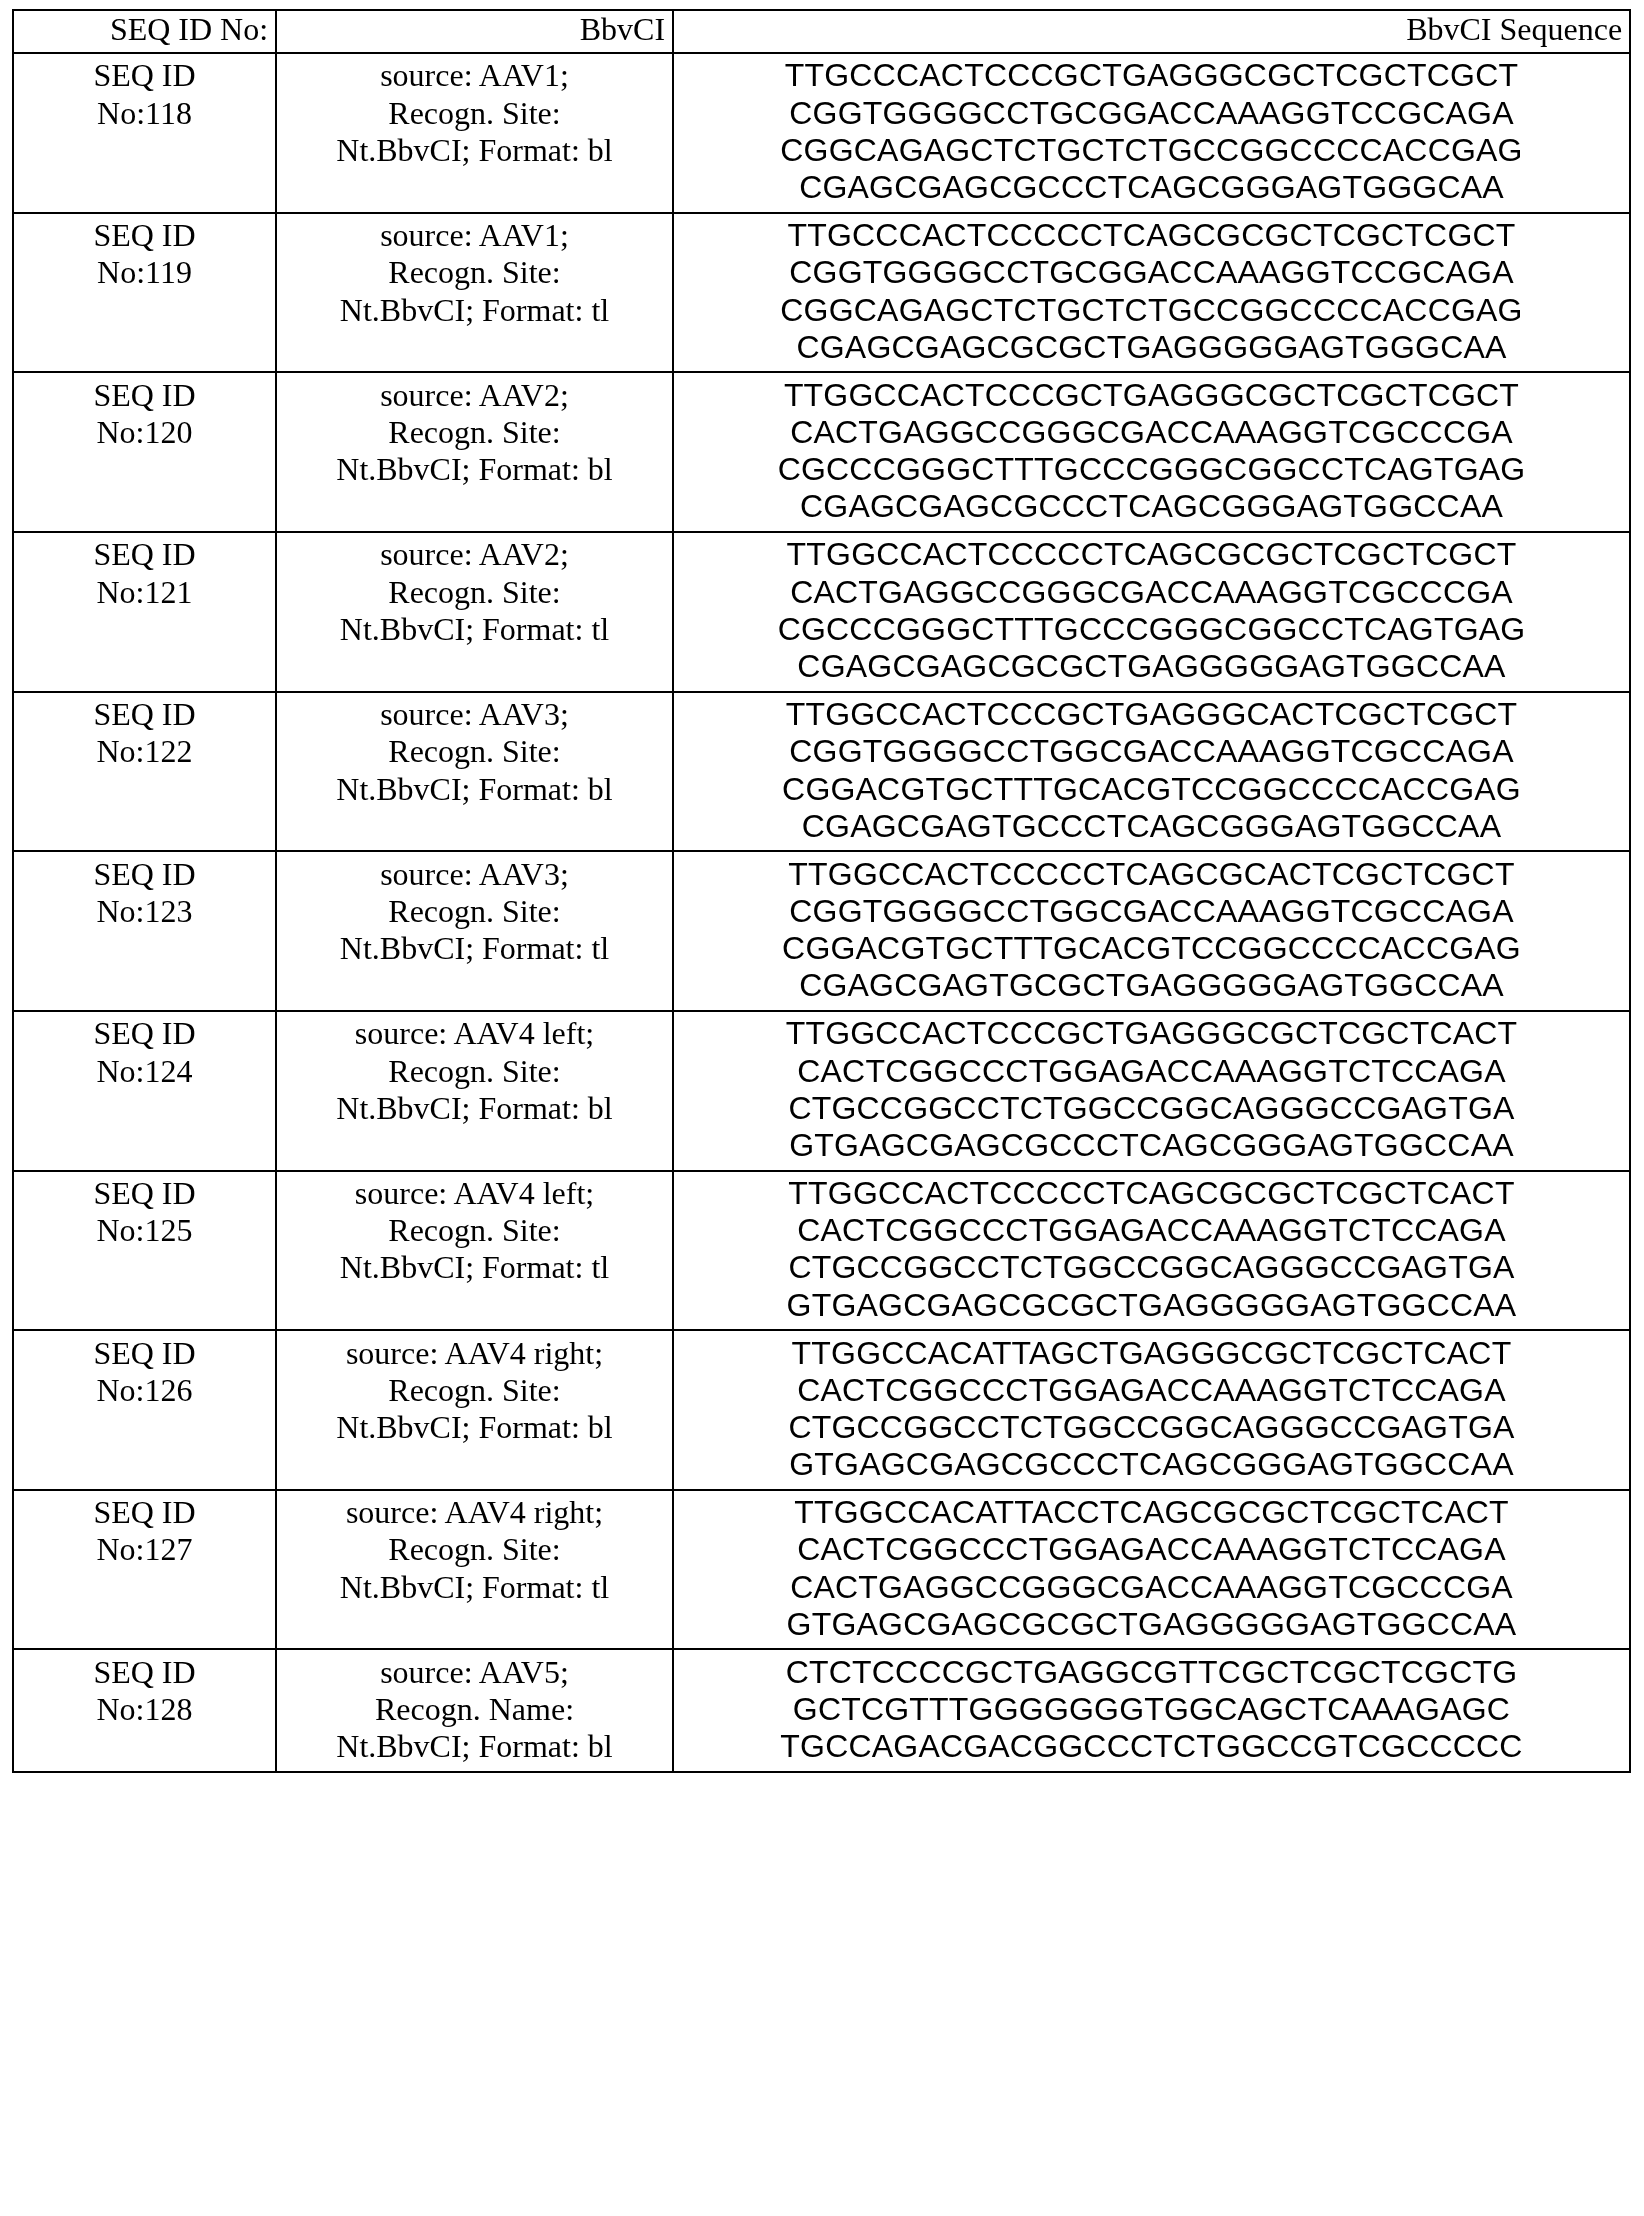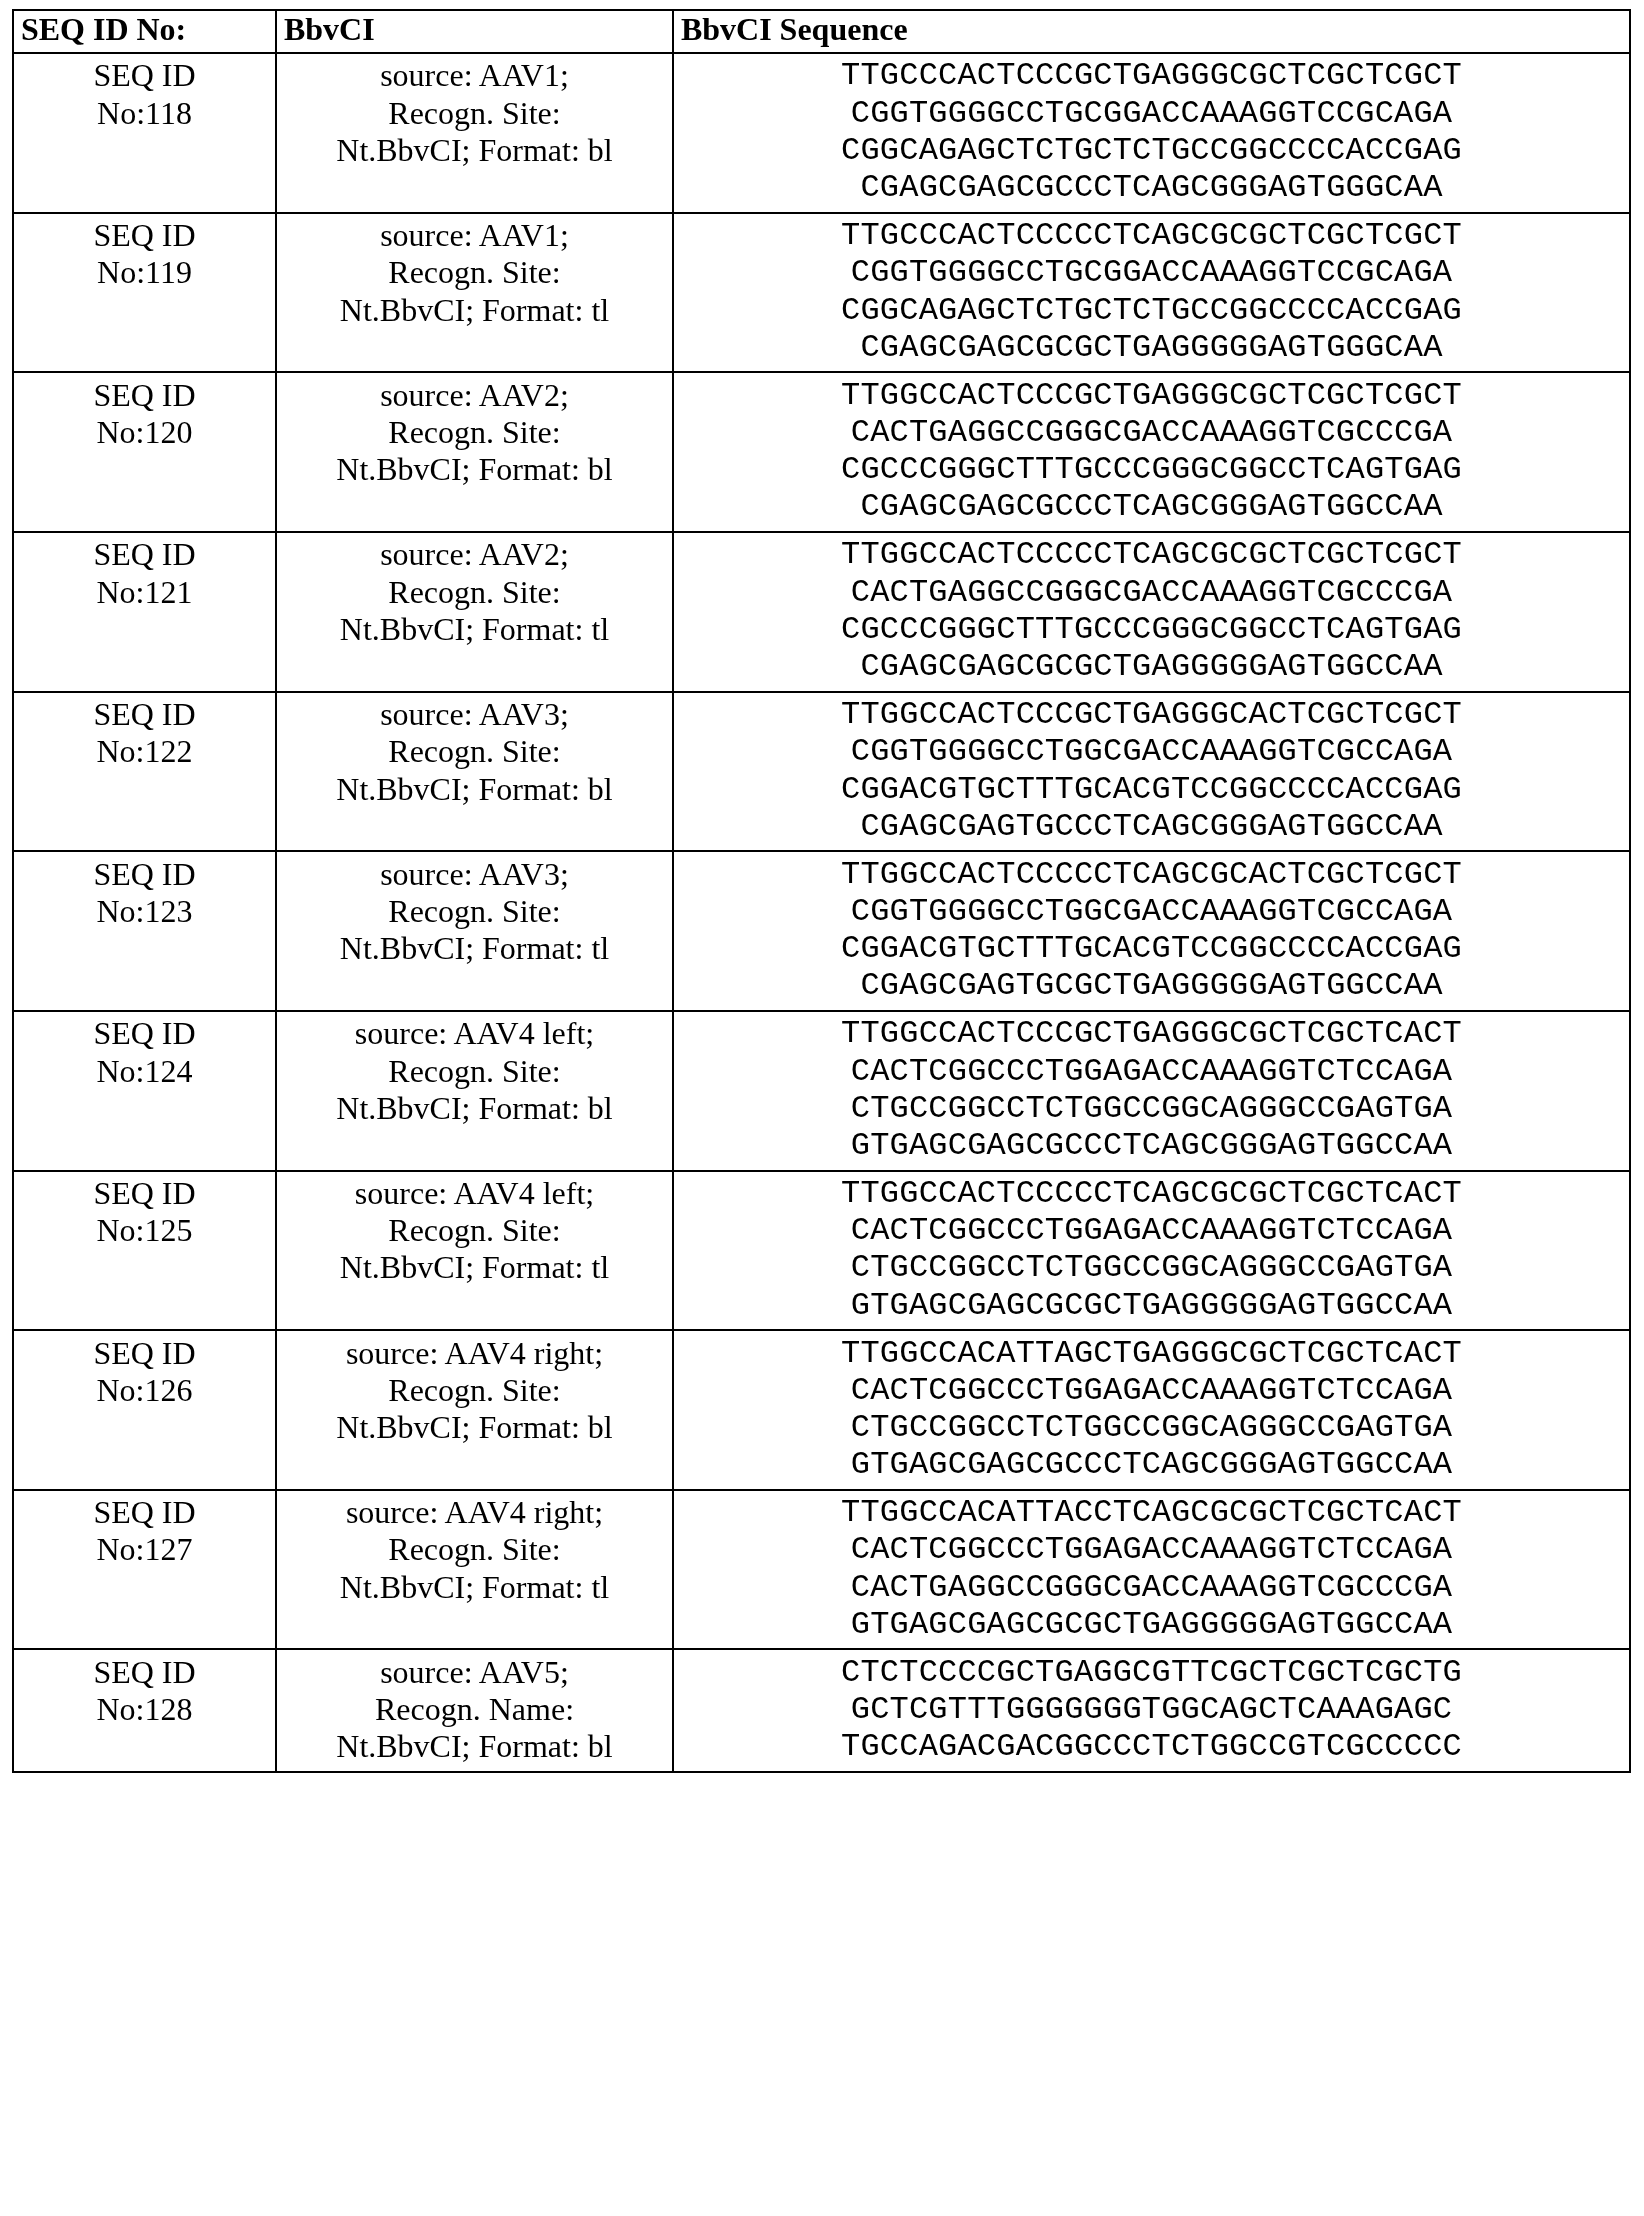--- a/index.html
+++ b/index.html
@@ -22,39 +22,39 @@
     width: 1619px;
     table-layout: fixed;
   }
   table.seq-table th,
   table.seq-table td {
     border: 2.6px solid #000000;
     vertical-align: top;
     padding: 3.4px 6.9px 5.2px 6.9px;
   }
   table.seq-table th {
-    font-weight: bold;
+    font-weight: normal;
     font-size: 32px;
     line-height: 1.08;
-    text-align: left;
+    text-align: right;
     padding-top: 1.7px;
     padding-bottom: 5.2px;
   }
   table.seq-table td {
     font-weight: normal;
     font-size: 32px;
     line-height: 1.165;
     text-align: center;
     white-space: pre-line;
   }
   col.c-id { width: 263px; }
   col.c-name { width: 397px; }
   col.c-seq { width: auto; }
   .seq-cell {
-    font-family: Liberation Mono, monospace;
+    font-family: Liberation Sans, sans-serif;
     letter-spacing: 0.2px;
   }
 </style>
 </head>
 <body>
 
 <div class="page">
   <table class="seq-table">
     <colgroup>
       <col class="c-id">

